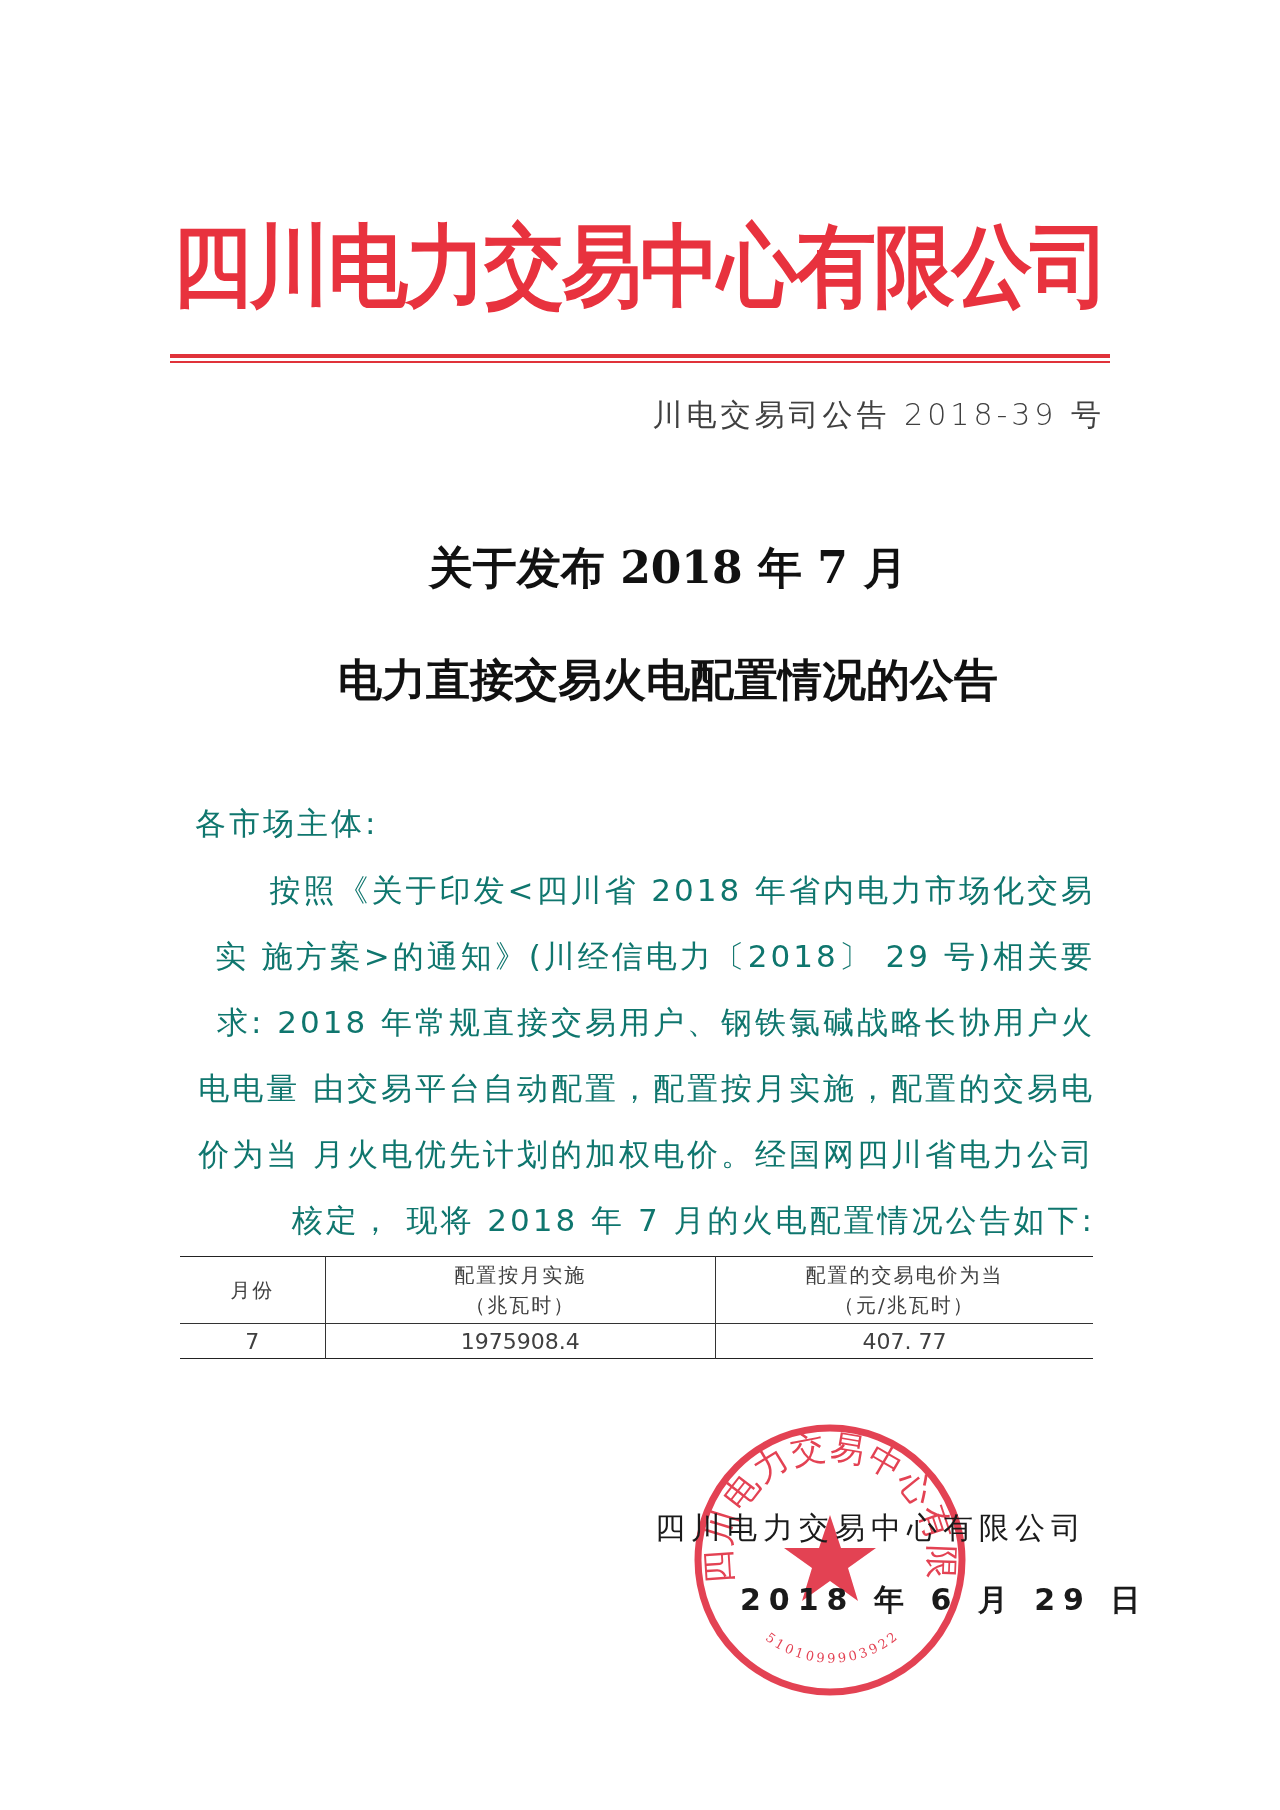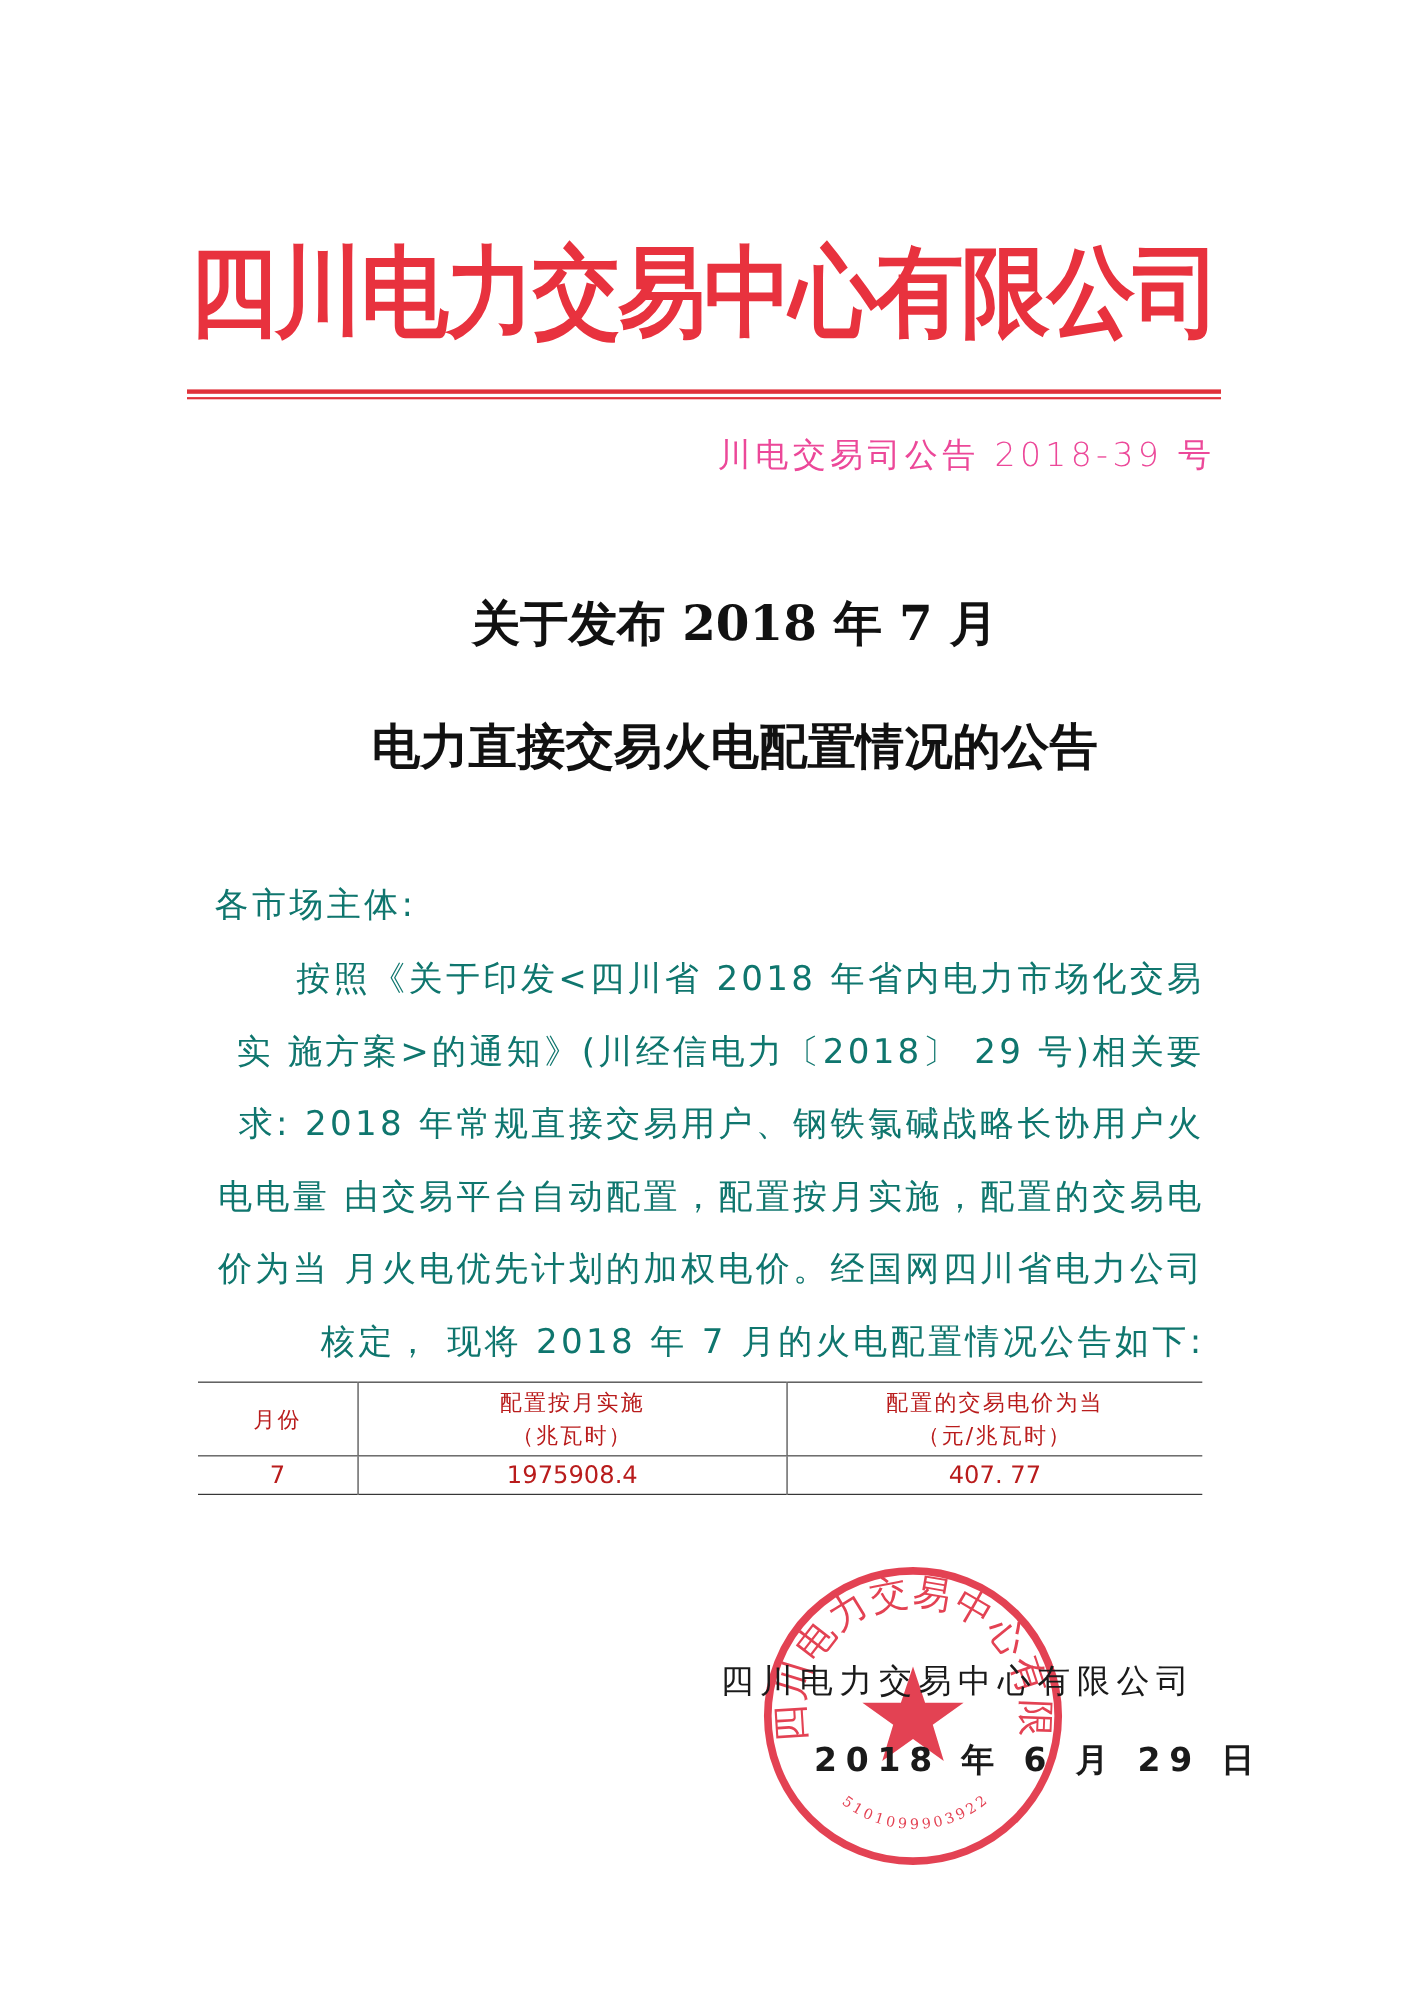--- a/index.html
+++ b/index.html
@@ -11,37 +11,37 @@
   .masthead {
     left:170px; top:215px; width:940px; text-align:center;
     font-family:"DejaVu Serif","Liberation Serif",serif;
     font-size:80px; line-height:90px; letter-spacing:-2px; font-weight:bold;
     color:#e8323e; transform:scaleY(1.12); transform-origin:top center;
   }
   .rule-thick { left:170px; top:354px; width:940px; height:4px; background:#e0323a; }
   .rule-thin  { left:170px; top:361px; width:940px; height:1.5px; background:#e0323a; }
   .docno {
     right:175px; top:395px; font-size:30px; line-height:40px; letter-spacing:4px;
-    color:#ec4899; font-family:"DejaVu Sans","Liberation Sans",sans-serif; font-weight:300;
+    color:#404040; font-family:"DejaVu Sans","Liberation Sans",sans-serif; font-weight:300;
   }
   .title {
     left:0; width:1280px; text-align:center;
     font-family:"DejaVu Serif","Liberation Serif",serif; font-weight:bold;
     font-size:44px; line-height:56px; color:#111;margin-left:28px;
   }
   .t1 { top:540px; }
   .t2 { top:652px; }
   .body-text {
     left:195px; width:900px; font-size:31px; line-height:66px; letter-spacing:3px;
     color:#0f766e;
   }
   .salutation { top:790px; }
   table.alloc {
     position:absolute; left:180px; top:1256px; width:913px;
-    border-collapse:collapse; font-size:20px; color:#b91c1c;
+    border-collapse:collapse; font-size:20px; color:#404040;
   }
   table.alloc th, table.alloc td {
     border-left:1.2px solid #333; text-align:center; font-weight:normal; padding:0;
   }
   table.alloc th:first-child, table.alloc td:first-child { border-left:none; }
   table.alloc thead tr { border-top:1.8px solid #222; border-bottom:1.5px solid #333; }
   table.alloc tbody tr { border-bottom:1.8px solid #222; }
   table.alloc th { height:66px; line-height:30px; letter-spacing:2px; }
   table.alloc td { height:34px; font-size:22px; }
   .col1 { width:145px; } .col2 { width:390px; } .col3 { width:378px; }

